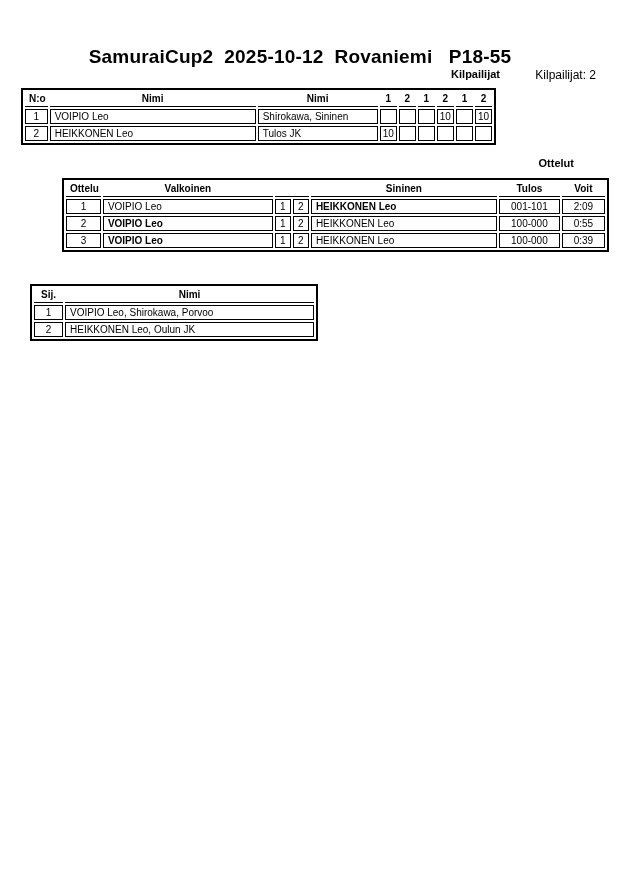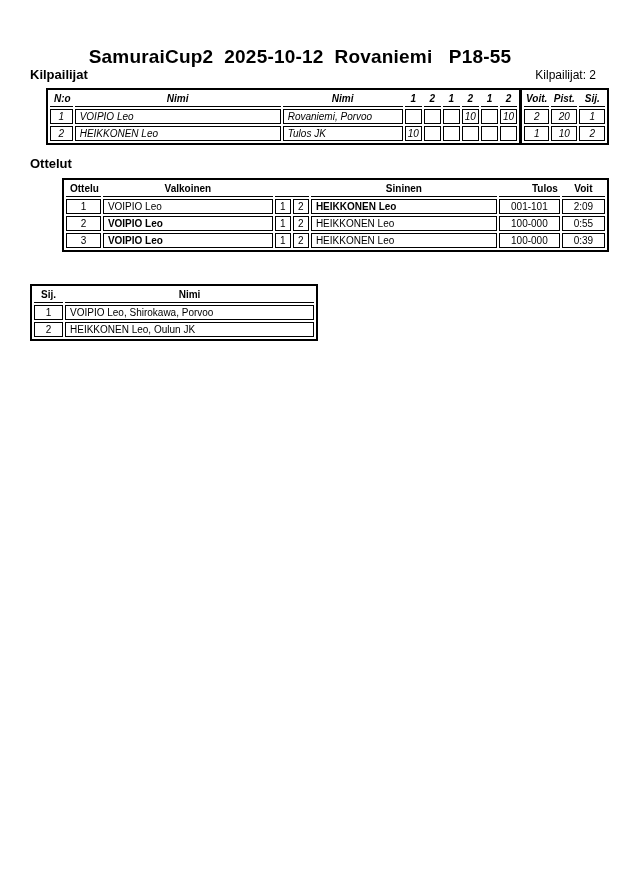--- a/index.html
+++ b/index.html
@@ -15,33 +15,33 @@
 
   .title {
     position: absolute; top: 46px; left: 0; width: 600px;
     text-align: center;
     font-size: 19px; font-weight: bold;
     white-space: pre;
     letter-spacing: 0.2px;
   }
   .heading {
     position: absolute;
-    text-align: left;
-    font-size: 13px; font-weight: bold;
+    text-align: right;
+    font-size: 11px; font-weight: bold;
     line-height: 13px;
   }
   .h-kilpailijat { top: 68px; left: 30px; width: 470px; }
   .h-ottelut    { top: 157px; left: 30px; width: 544px; }
   .h-tulokset   { top: 264px; left: 30px; width: 288px; }
   .kilp-count {
     position: absolute; top: 69px; right: 34px;
     font-size: 12px; line-height: 12px;
   }
 
-  .t1wrap { position: absolute; top: 88px; left: 46px; display: flex; align-items: flex-end; font-style: italic; }
+  .t1wrap { position: absolute; top: 88px; left: 21px; display: flex; align-items: flex-end; }
   .t2wrap { position: absolute; top: 178px; left: 30px; padding-left: 32px; }
   .t3wrap { position: absolute; top: 284px; left: 30px; }
 
   table.doc {
     border-collapse: separate;
     border-spacing: 2px;
     border: 2px solid #000;
     background: #fff;
     table-layout: fixed;
   }
@@ -54,21 +54,21 @@
     white-space: nowrap;
     vertical-align: middle;
   }
   table.doc td { border: 1px solid #000; overflow: hidden; }
   table.doc th {
     border: 0; border-bottom: 1px solid #000;
     font-weight: bold; overflow: visible;
   }
   table.tb { border-left-width: 1px; }   
   th.b-r { border-right: 1px solid #000; }
-  th.b-l { border-left: 1px solid #000; text-align: right; }
+  th.b-l { border-left: 1px solid #000; }
   .ctr { text-align: center; }
   .lft { text-align: left; padding-left: 4px !important; }
   .bold { font-weight: bold; }
 </style>
 </head>
 <body>
 
 <div class="page">
 
   <div class="title">SamuraiCup2  2025-10-12  Rovaniemi   P18-55</div>
@@ -97,62 +97,38 @@
         <th class="ctr">1</th>
         <th class="ctr">2</th>
         <th class="ctr">1</th>
         <th class="ctr">2</th>
         <th class="ctr">1</th>
         <th class="ctr">2</th>
       </tr>
       <tr>
         <td class="ctr">1</td>
         <td class="lft">VOIPIO Leo</td>
-        <td class="lft">Rovaniemi, Porvoo</td>
+        <td class="lft">Shirokawa, Sininen</td>
         <td class="ctr"></td>
         <td class="ctr"></td>
         <td class="ctr"></td>
         <td class="ctr">10</td>
         <td class="ctr"></td>
         <td class="ctr">10</td>
       </tr>
       <tr>
         <td class="ctr">2</td>
         <td class="lft">HEIKKONEN Leo</td>
         <td class="lft">Tulos JK</td>
         <td class="ctr">10</td>
         <td class="ctr"></td>
         <td class="ctr"></td>
         <td class="ctr"></td>
         <td class="ctr"></td>
         <td class="ctr"></td>
-      </tr>
-    </tbody>
-      </table>
-    <table class="doc tb">
-      <colgroup>
-        <col style="width:22px">
-          <col style="width:26px">
-          <col style="width:26px">
-      </colgroup>
-      <tbody>
-          <tr>
-        <th class="ctr">Voit.</th>
-        <th class="ctr">Pist.</th>
-        <th class="ctr">Sij.</th>
-      </tr>
-      <tr>
-        <td class="ctr">2</td>
-        <td class="ctr">20</td>
-        <td class="ctr">1</td>
-      </tr>
-      <tr>
-        <td class="ctr">1</td>
-        <td class="ctr">10</td>
-        <td class="ctr">2</td>
       </tr>
     </tbody>
       </table>
   </div>
 
   <div class="heading h-ottelut">Ottelut</div>
 
   <div class="t2wrap">
     <table class="doc">
       <colgroup>

